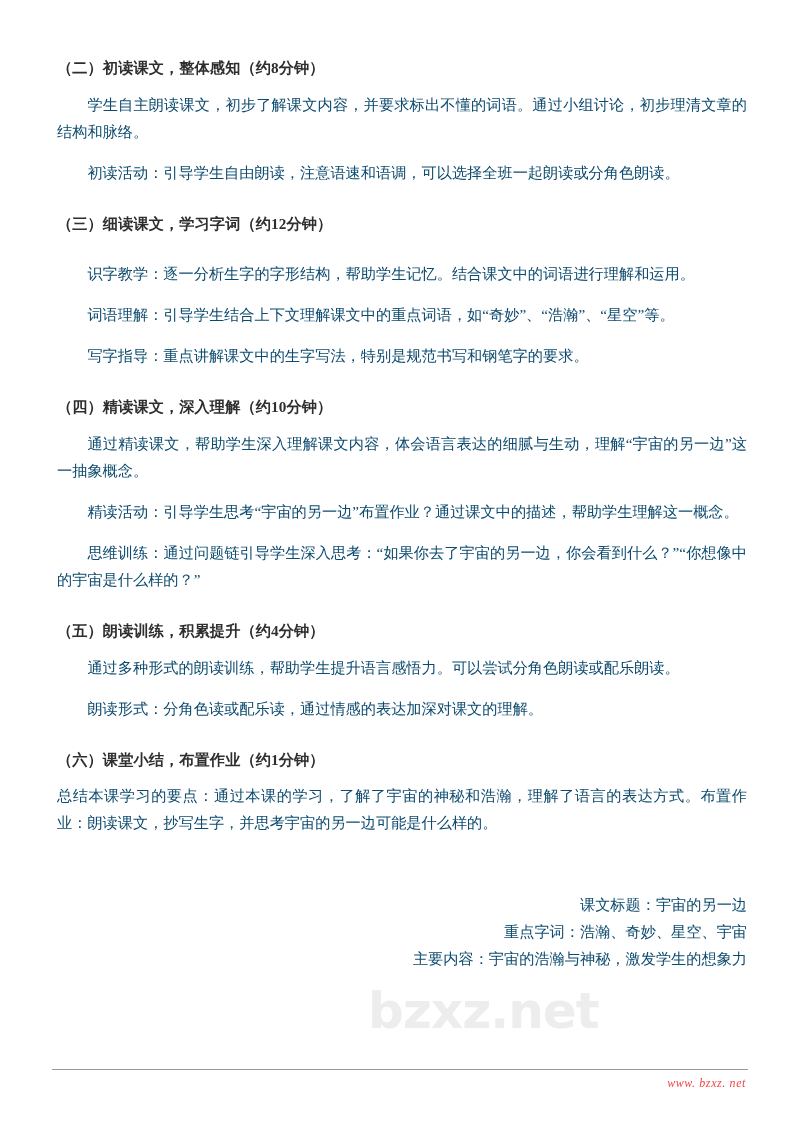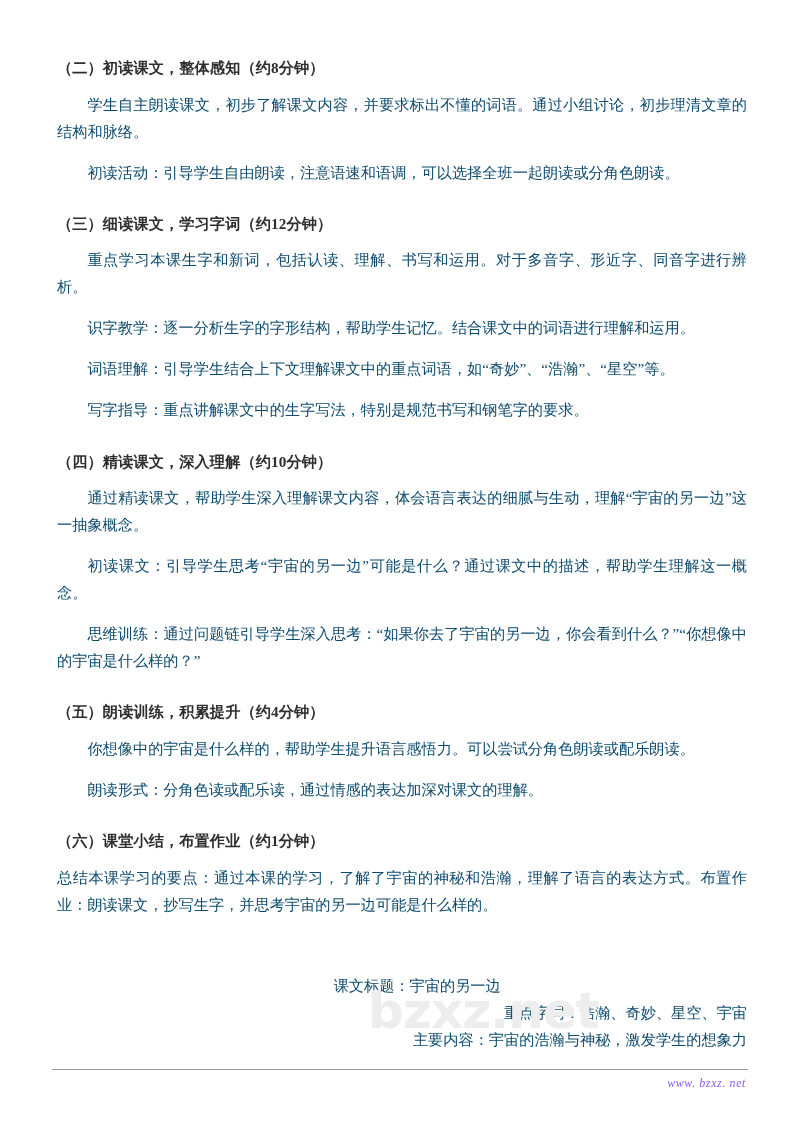--- a/index.html
+++ b/index.html
@@ -64,21 +64,21 @@
   .para.noindent {
     text-indent: 0;
   }
 
   .para.flat {
     text-align: right;
     text-indent: 0;
   }
 
   .para.flat-indent {
-    text-align: center;
+    text-align: right;
     text-indent: 2em;
   }
 
   
   .gap-sm { height: 9px; }
   .gap-md { height: 14px; }
   .gap-lg { height: 26px; }
   .gap-xl { height: 40px; }
 
   
@@ -107,64 +107,63 @@
   }
   .footer-text {
     position: absolute;
     left: 52px;
     top: 1076px;
     width: 694px;
     text-align: right;
     font-family: "Liberation Serif", "DejaVu Serif", serif;
     font-style: italic;
     font-size: 12px;
-    color: #8b5cf6;
+    color: #ef4444;
     letter-spacing: 0.6px;
   }
 </style>
 </head>
 <body>
 
 <div class="page">
 
   <div class="content">
 
     <p class="heading">（二）初读课文，整体感知（约8分钟）</p>
     <div class="gap-sm"></div>
     <p class="para">学生自主朗读课文，初步了解课文内容，并要求标出不懂的词语。通过小组讨论，初步理清文章的结构和脉络。</p>
     <div class="gap-md"></div>
     <p class="para">初读活动：引导学生自由朗读，注意语速和语调，可以选择全班一起朗读或分角色朗读。</p>
 
     <div class="gap-lg"></div>
 
     <p class="heading">（三）细读课文，学习字词（约12分钟）</p>
     <div class="gap-sm"></div>
-    <p class="para">重点学习本课生字和新词，包括认读、理解、书写和运用。对于多音字、形近字、同音字进行辨析。</p>
     <div class="gap-md"></div>
     <p class="para">识字教学：逐一分析生字的字形结构，帮助学生记忆。结合课文中的词语进行理解和运用。</p>
     <div class="gap-md"></div>
     <p class="para">词语理解：引导学生结合上下文理解课文中的重点词语，如“奇妙”、“浩瀚”、“星空”等。</p>
     <div class="gap-md"></div>
     <p class="para">写字指导：重点讲解课文中的生字写法，特别是规范书写和钢笔字的要求。</p>
 
     <div class="gap-lg"></div>
 
     <p class="heading">（四）精读课文，深入理解（约10分钟）</p>
     <div class="gap-sm"></div>
     <p class="para">通过精读课文，帮助学生深入理解课文内容，体会语言表达的细腻与生动，理解“宇宙的另一边”这一抽象概念。</p>
     <div class="gap-md"></div>
-    <p class="para">初读课文：引导学生思考“宇宙的另一边”可能是什么？通过课文中的描述，帮助学生理解这一概念。</p>
+    <p class="para">精读活动：引导学生思考“宇宙的另一边”布置作业？通过课文中的描述，帮助学生理解这一概念。</p>
     <div class="gap-md"></div>
     <p class="para">思维训练：通过问题链引导学生深入思考：“如果你去了宇宙的另一边，你会看到什么？”“你想像中的宇宙是什么样的？”</p>
 
     <div class="gap-lg"></div>
 
     <p class="heading">（五）朗读训练，积累提升（约4分钟）</p>
     <div class="gap-sm"></div>
-    <p class="para">你想像中的宇宙是什么样的，帮助学生提升语言感悟力。可以尝试分角色朗读或配乐朗读。</p>
+    <p class="para">通过多种形式的朗读训练，帮助学生提升语言感悟力。可以尝试分角色朗读或配乐朗读。</p>
     <div class="gap-md"></div>
     <p class="para">朗读形式：分角色读或配乐读，通过情感的表达加深对课文的理解。</p>
 
     <div class="gap-lg"></div>
 
     <p class="heading">（六）课堂小结，布置作业（约1分钟）</p>
     <div class="gap-sm"></div>
     <p class="para noindent">总结本课学习的要点：通过本课的学习，了解了宇宙的神秘和浩瀚，理解了语言的表达方式。布置作业：朗读课文，抄写生字，并思考宇宙的另一边可能是什么样的。</p>
 
     <div class="gap-xl"></div>

